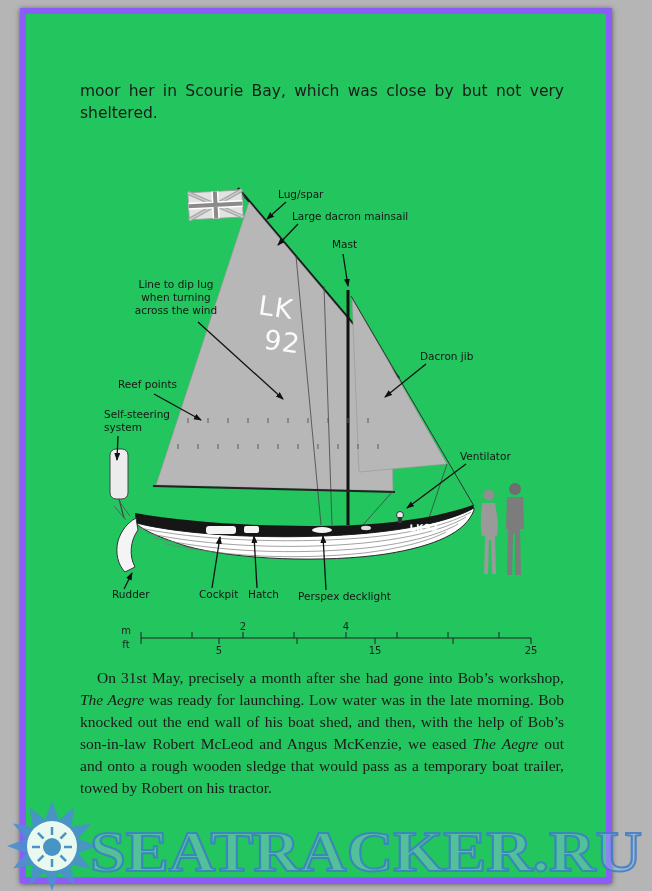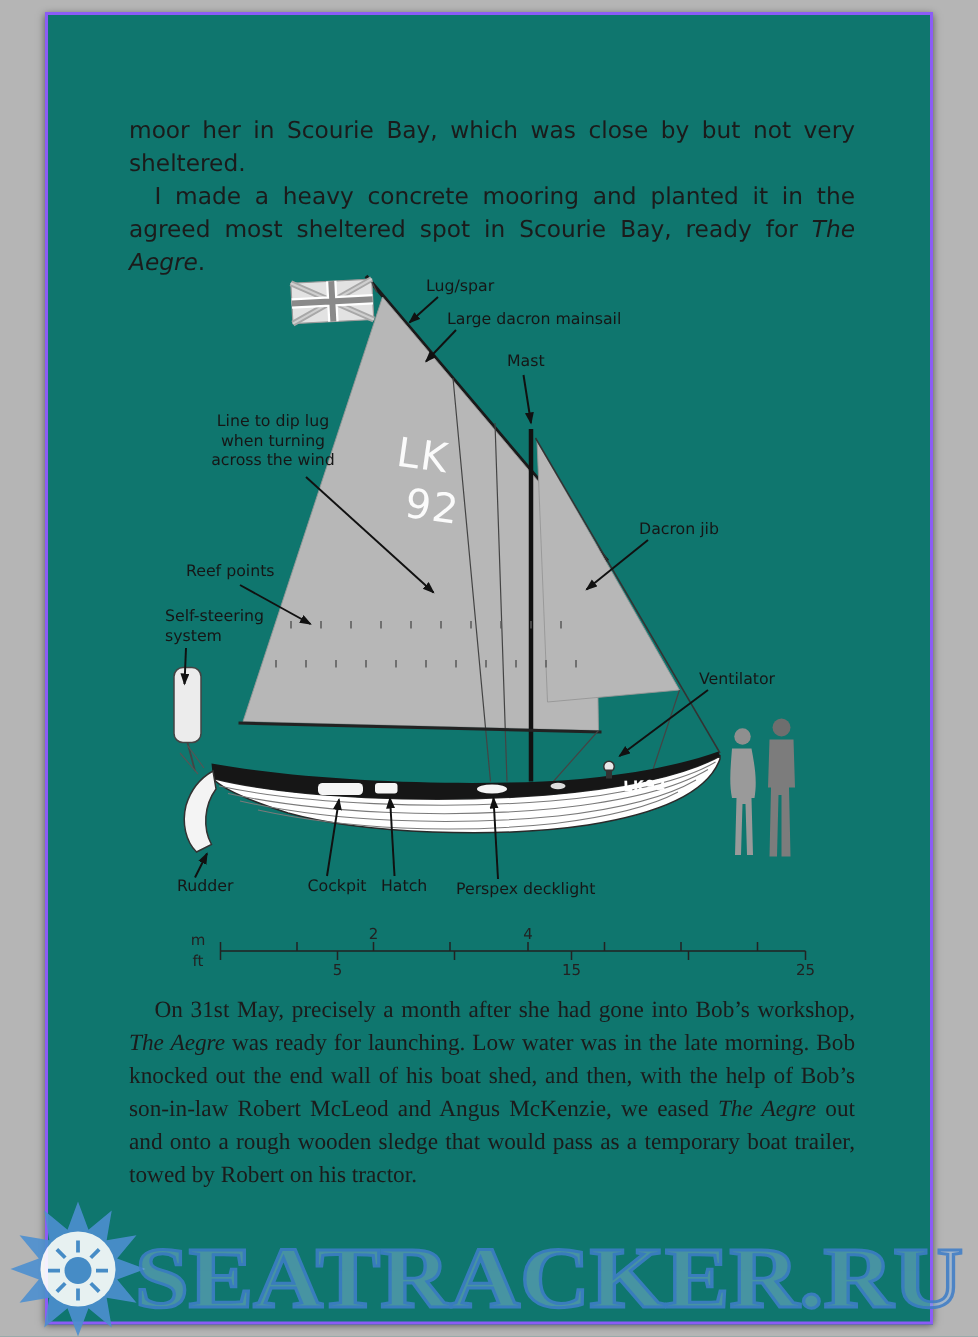--- a/index.html
+++ b/index.html
@@ -1,20 +1,20 @@
 <!DOCTYPE html>
 <html><head>
 <meta charset="utf-8">
 <style>
   * { margin:0; padding:0; box-sizing:border-box; }
   html,body { width:652px; height:891px; background:#b9b9b9; }
   .screen { position:relative; width:652px; height:891px; background:#b5b5b5; overflow:hidden;
             font-family:"DejaVu Sans", sans-serif; }
-  .page { position:absolute; left:30px; top:8px; width:592px; height:875px;
-          background:#0f766e; box-shadow:0 1px 5px rgba(0,0,0,.55); border:2px solid #8b5cf6; }
+  .page { position:absolute; left:20px; top:8px; width:592px; height:875px;
+          background:#22c55e; box-shadow:0 1px 5px rgba(0,0,0,.55); border:6px solid #8b5cf6; }
   .text-block { position:absolute; left:54px; width:484px; color:#1b1b1b;
                 font-size:15.5px; line-height:22px; text-align:justify; }
   .tb1 { top:66px; }
   .tb2 { top:653px;font-family:Liberation Serif, serif; }
   .para.indent { text-indent:17px; }
   .diagram { position:absolute; left:0; top:170px; width:592px; height:475px; }
   .watermark { position:absolute; left:0; top:800px; width:652px; height:91px; pointer-events:none; }
   svg text { font-family:"DejaVu Sans", sans-serif; }
   .dlabel { font-size:10.5px; fill:#161616; }
   .dlabel.mid { text-anchor:middle; }
@@ -25,21 +25,20 @@
             fill:#8fb9e6; fill-opacity:.5; stroke:#3f7ec8; stroke-width:2; }
 </style>
 </head>
 <body>
 
 <div class="screen">
   <div class="page">
 
     <div class="text-block tb1">
       <p class="para"><span>moor her in Scourie Bay, which was close by but not very sheltered.</span></p>
-      <p class="para indent"><span>I made a heavy concrete mooring and planted it in the agreed most sheltered spot in Scourie Bay, ready for </span><i>The Aegre</i><span>.</span></p>
     </div>
 
     <svg class="diagram" viewBox="0 0 592 475">
       <defs>
         <marker id="arr" markerWidth="9" markerHeight="8" refX="7" refY="3" orient="auto" markerUnits="userSpaceOnUse">
           <path d="M0,0 L8,3 L0,6 Z" fill="#111"></path>
         </marker>
       </defs>
 
       <g>

